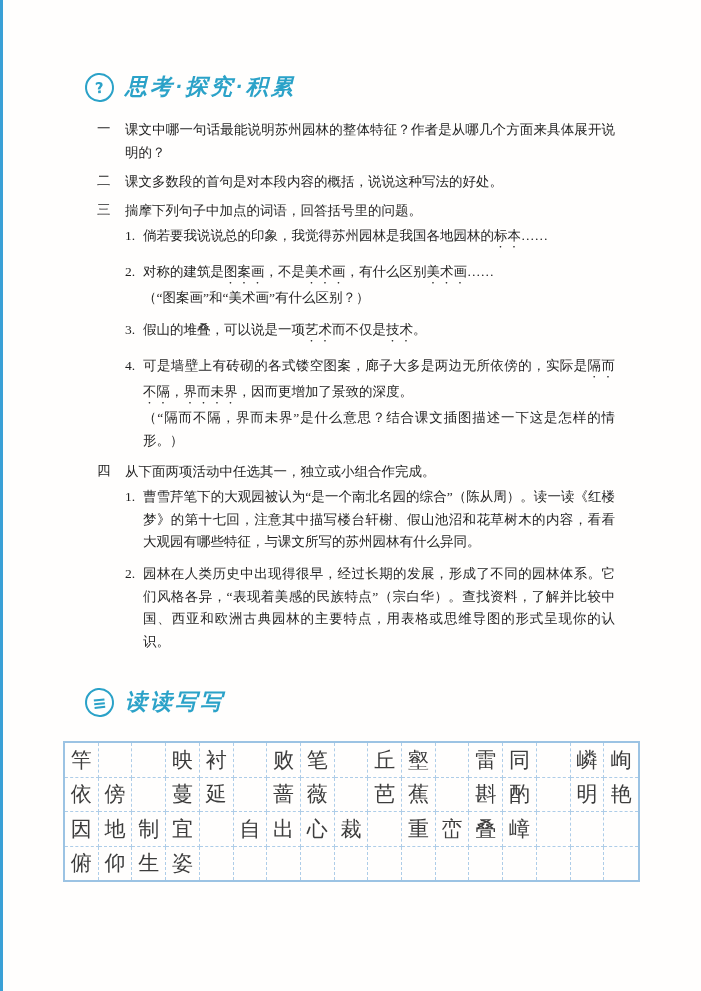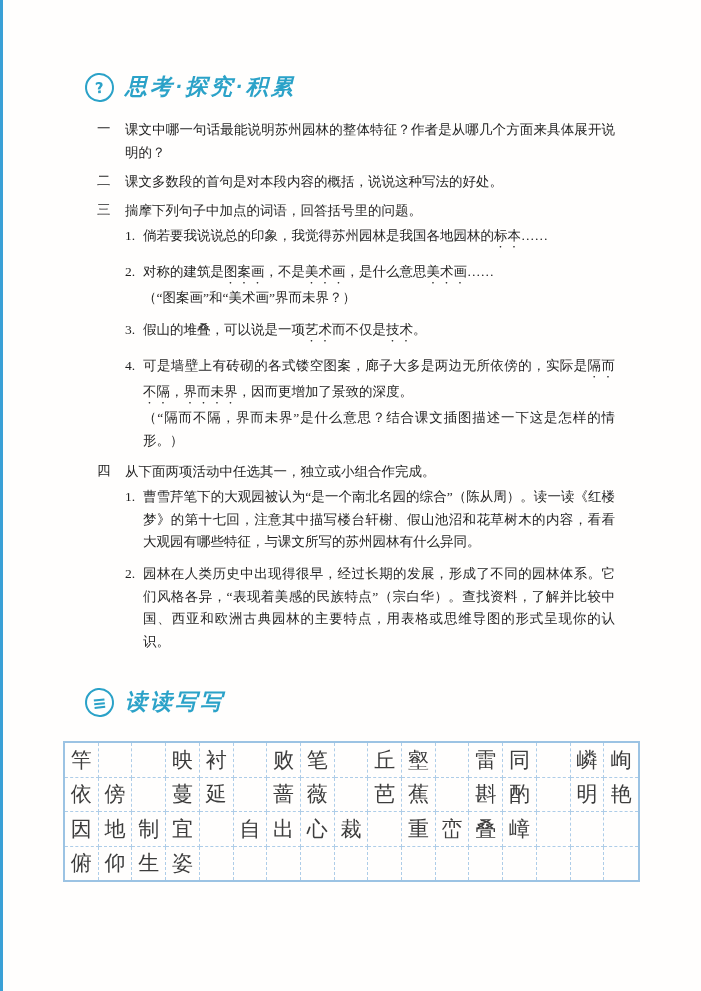--- a/index.html
+++ b/index.html
@@ -122,22 +122,22 @@
             <div class="q-stem">揣摩下列句子中加点的词语，回答括号里的问题。</div>
             <div class="sub">
               <span class="sub-num">1.</span>
               <div class="sub-body">
                 <p><span>倘若要我说说总的印象，我觉得苏州园林是我国各地园林的</span><span class="em-dot">标本</span><span>……</span></p>
               </div>
             </div>
             <div class="sub">
               <span class="sub-num">2.</span>
               <div class="sub-body">
-                <p><span>对称的建筑是</span><span class="em-dot">图案画</span><span>，不是</span><span class="em-dot">美术画</span><span>，是什么意思</span><span class="em-dot">美术画</span><span>……</span></p>
-                <p class="note">（“图案画”和“美术画”界而未界？）</p>
+                <p><span>对称的建筑是</span><span class="em-dot">图案画</span><span>，不是</span><span class="em-dot">美术画</span><span>，有什么区别</span><span class="em-dot">美术画</span><span>……</span></p>
+                <p class="note">（“图案画”和“美术画”有什么区别？）</p>
               </div>
             </div>
             <div class="sub">
               <span class="sub-num">3.</span>
               <div class="sub-body">
                 <p><span>假山的堆叠，可以说是一项</span><span class="em-dot">艺术</span><span>而不仅是</span><span class="em-dot">技术</span><span>。</span></p>
               </div>
             </div>
             <div class="sub">
               <span class="sub-num">4.</span>

